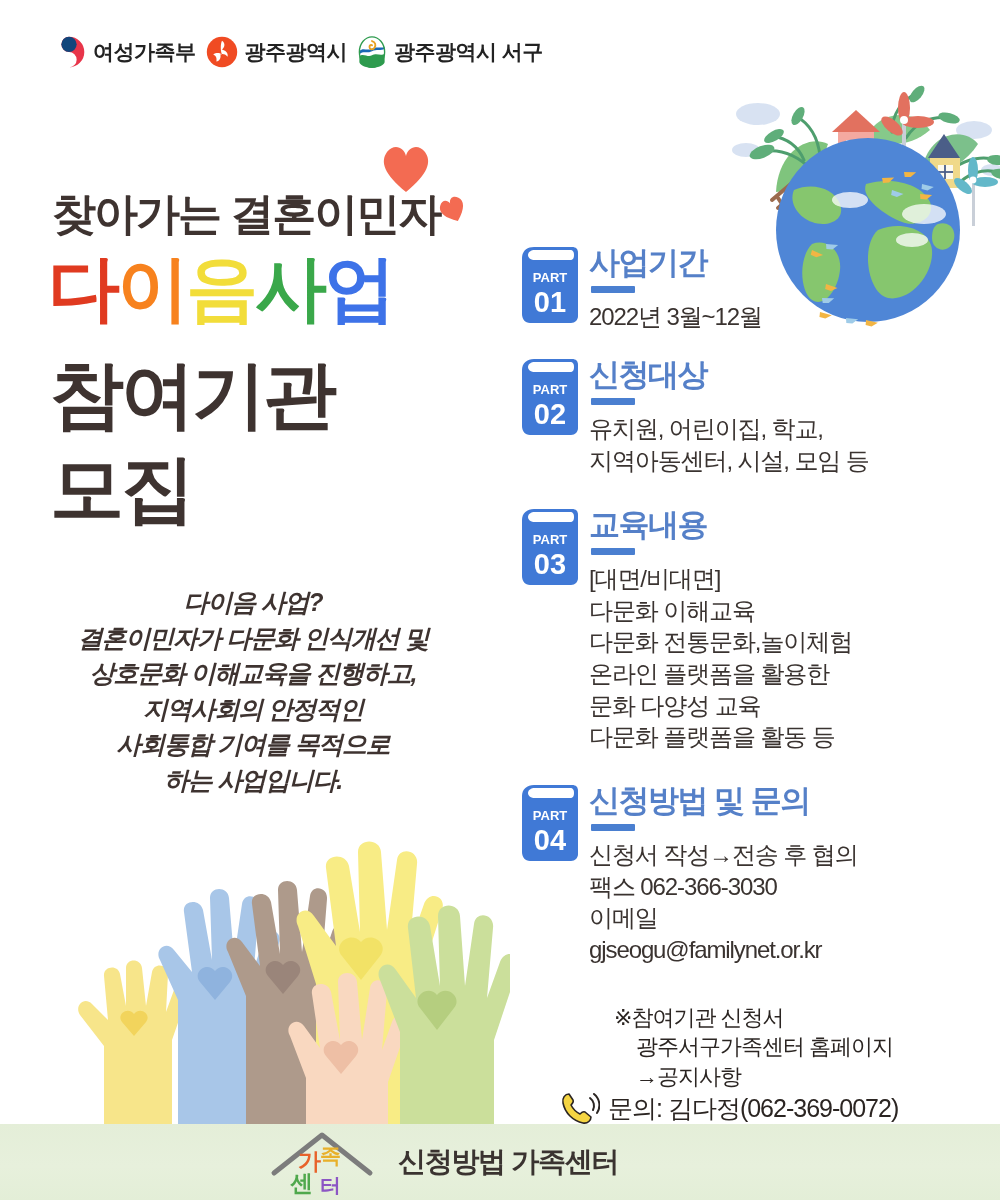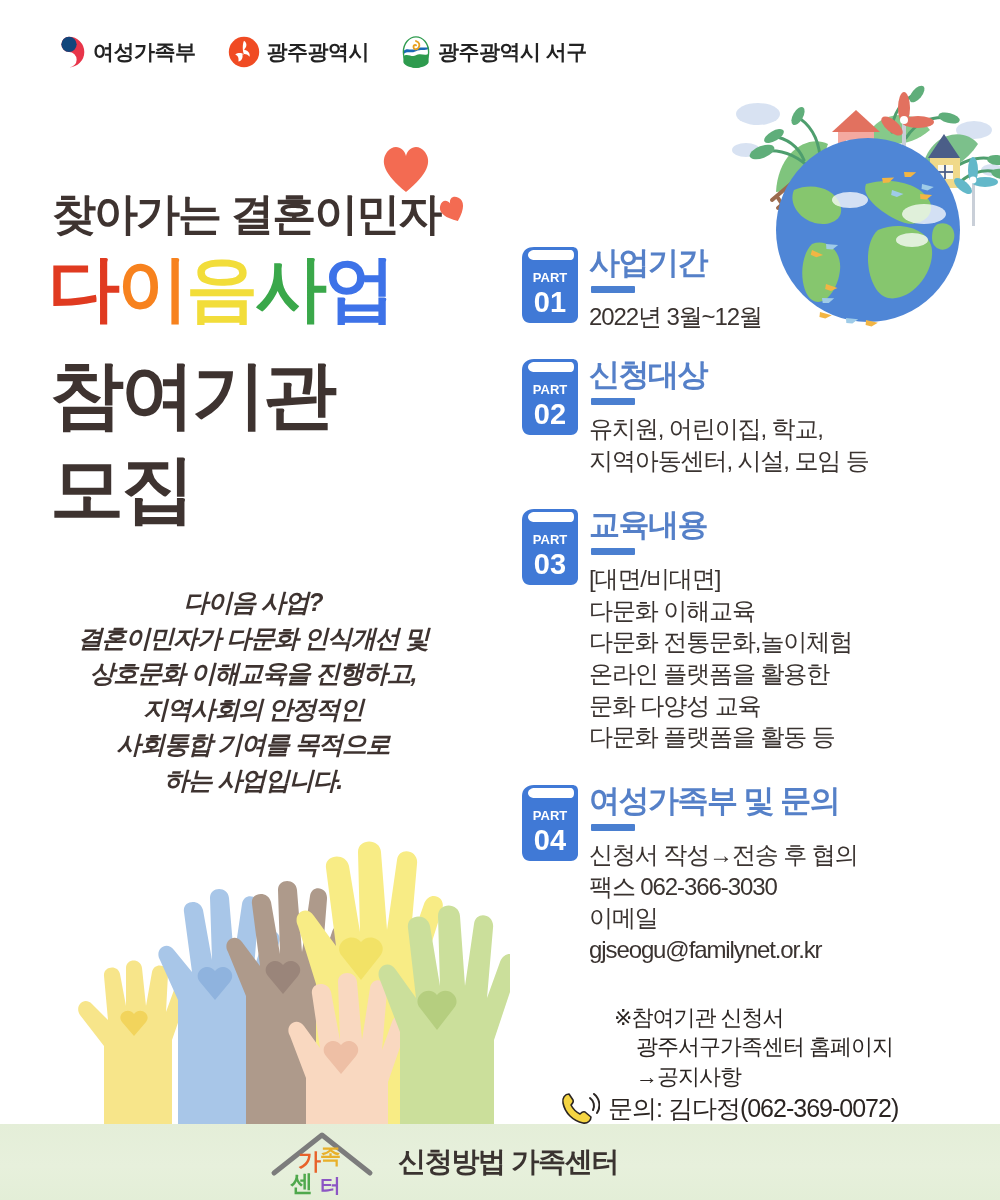--- a/index.html
+++ b/index.html
@@ -9,21 +9,21 @@
     background:#ffffff;
     font-family:"Liberation Sans","DejaVu Sans",sans-serif;
     overflow:hidden;
     position:relative;
   }
   #poster{position:relative;width:1000px;height:1200px;overflow:hidden;background:#fff;}
 
   
   .logo-bar{
     position:absolute;left:52px;top:28px;
-    display:flex;align-items:center;gap:26px;
+    display:flex;align-items:center;gap:4px;
     height:48px;
   }
   .logo-group{display:flex;align-items:center;gap:7px;}
   .logo-text{
     font-size:21px;font-weight:bold;color:#222;
     letter-spacing:-0.5px;white-space:nowrap;
   }
   .taegeuk{width:34px;height:34px;flex:0 0 auto;}
   .gwangju-mark{width:32px;height:32px;flex:0 0 auto;}
   .seogu-mark{width:30px;height:32px;flex:0 0 auto;}
@@ -407,21 +407,21 @@
     </div>
 
     <div class="part" id="part4">
       <svg class="part-badge" viewBox="0 0 62 78">
         <path d="M4 12 C4 5 9 1 16 1 L54 1 C58 1 60 3 60 7 L60 70 C60 74 57 77 53 77 L12 77 C7 77 4 73 4 68 Z" fill="#4079D6"></path>
         <path d="M10 9 C10 6 13 4 17 4 L52 4 C55 4 56 6 56 9 C56 12 55 14 52 14 L17 14 C13 14 10 12 10 9Z" fill="#ffffff"></path>
         <text x="32" y="36" font-family="Liberation Sans, sans-serif" font-size="13" font-weight="bold" fill="#ffffff" text-anchor="middle">PART</text>
         <text x="32" y="66" font-family="Liberation Sans, sans-serif" font-size="29" font-weight="bold" fill="#ffffff" text-anchor="middle">04</text>
       </svg>
       <div class="part-body">
-        <div class="part-head">여성가족부 및 문의</div>
+        <div class="part-head">신청방법 및 문의</div>
         <div class="part-rule"></div>
         <div class="part-lines">
           <div>신청서 작성→전송 후 협의</div>
           <div>팩스 062-366-3030</div>
           <div>이메일</div>
           <div>gjseogu@familynet.or.kr</div>
         </div>
       </div>
     </div>
   </div>

